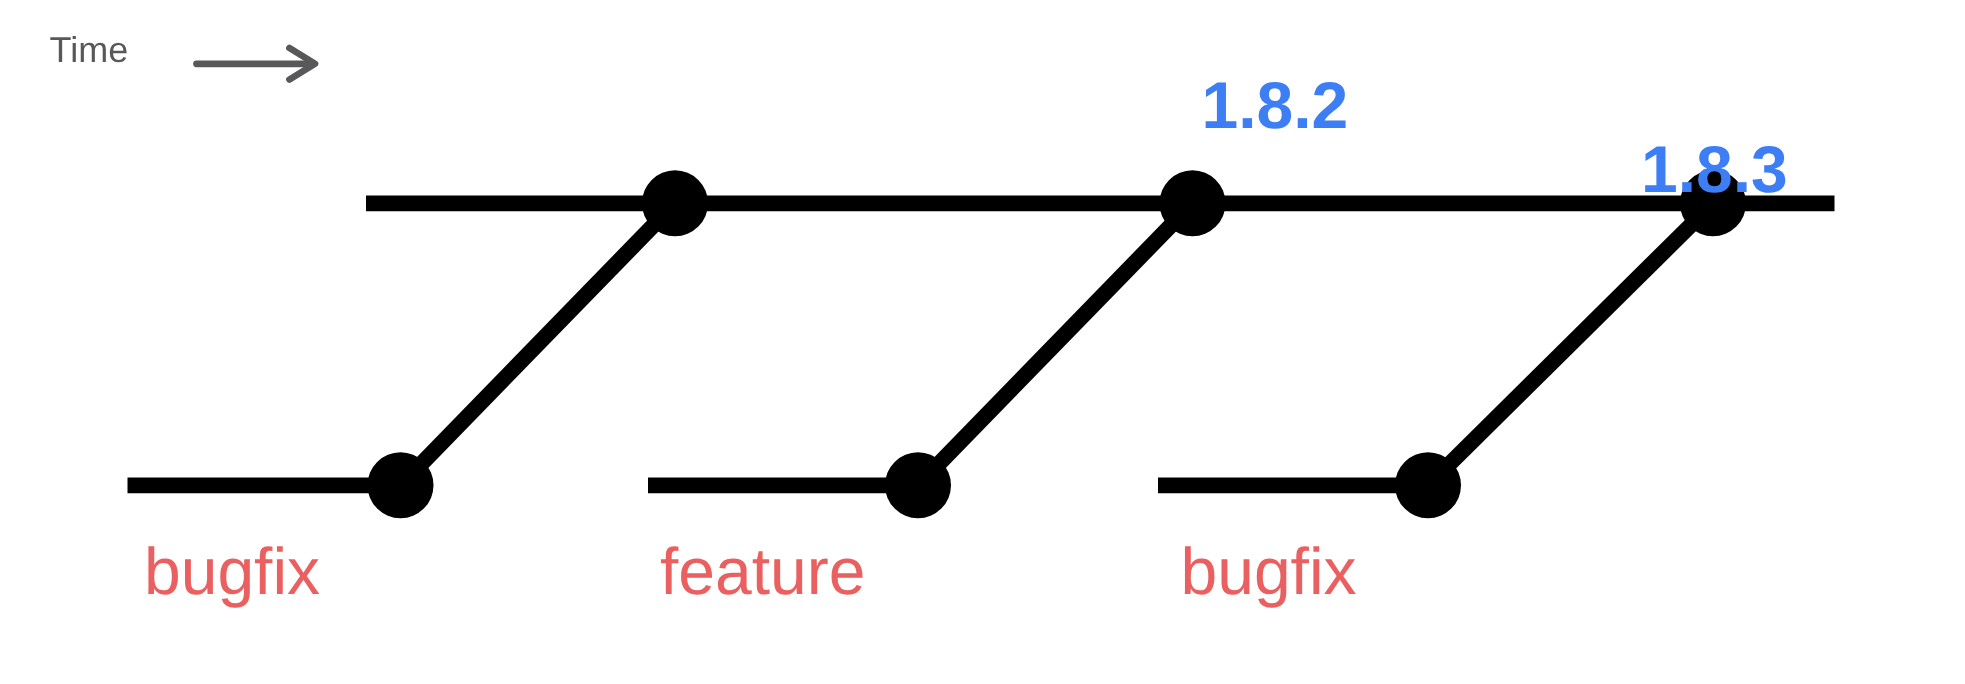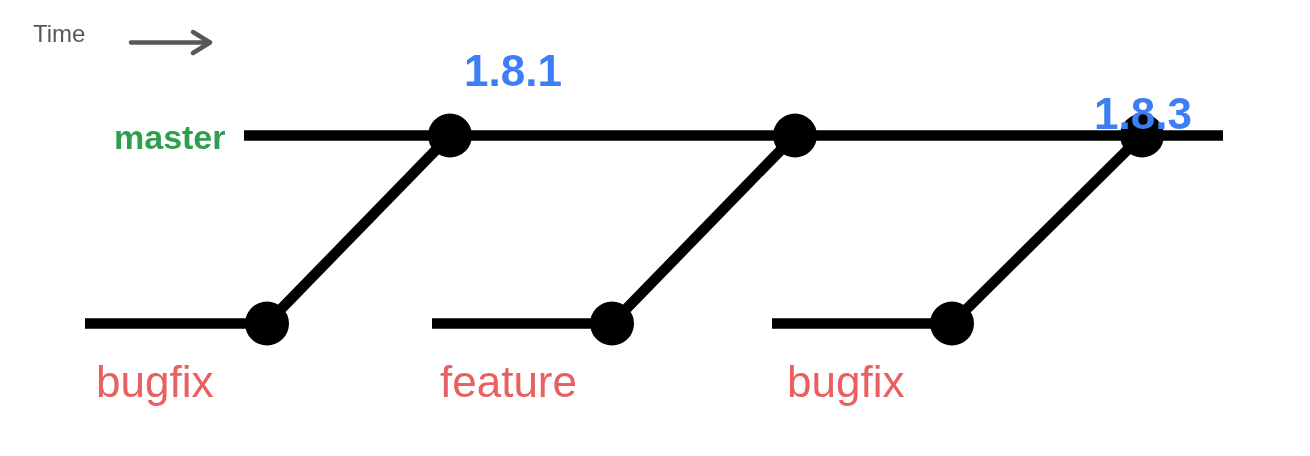--- a/index.html
+++ b/index.html
@@ -97,22 +97,21 @@
     <circle class="commit-dot" cx="795" cy="135.5" r="22"></circle>
     <circle class="commit-dot" cx="1142" cy="135.5" r="22"></circle>
 
     <circle class="commit-dot" cx="267" cy="323.5" r="22"></circle>
     <circle class="commit-dot" cx="612" cy="323.5" r="22"></circle>
     <circle class="commit-dot" cx="952" cy="323.5" r="22"></circle>
   </svg>
 
   <div class="label time-label">Time</div>
 
-  <div class="label master-label">master</div>
 
-  <div class="label version-label version-1">1.8.1</div>
+  <div class="label version-label version-2">1.8.2</div>
   <div class="label version-label version-3">1.8.3</div>
 
   <div class="label branch-label branch-1">bugfix</div>
   <div class="label branch-label branch-2">feature</div>
   <div class="label branch-label branch-3">bugfix</div>
 
 </div>
 
 </body></html>

